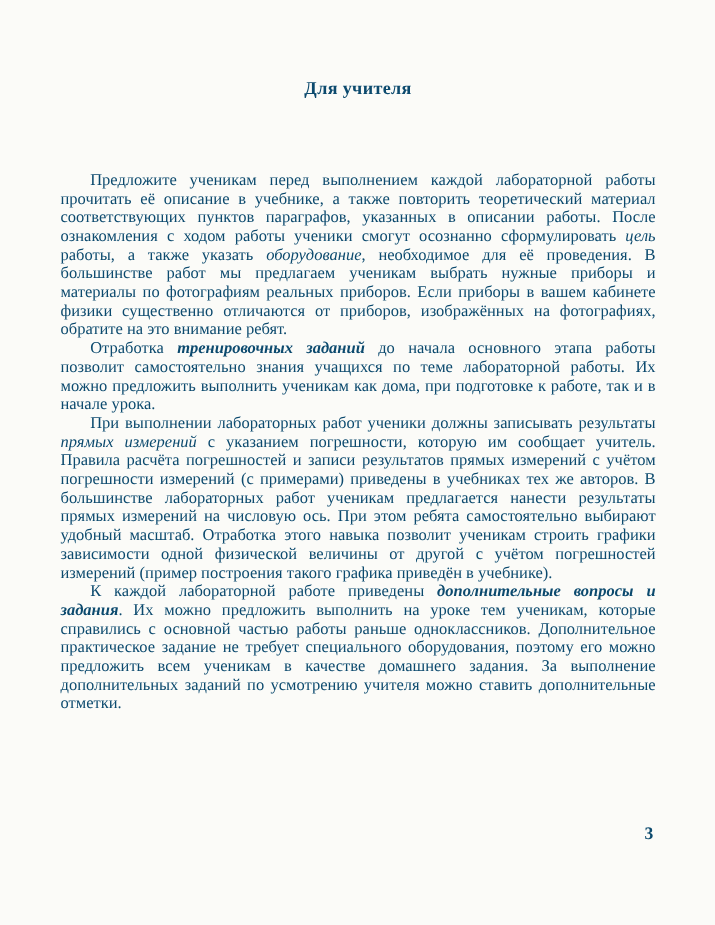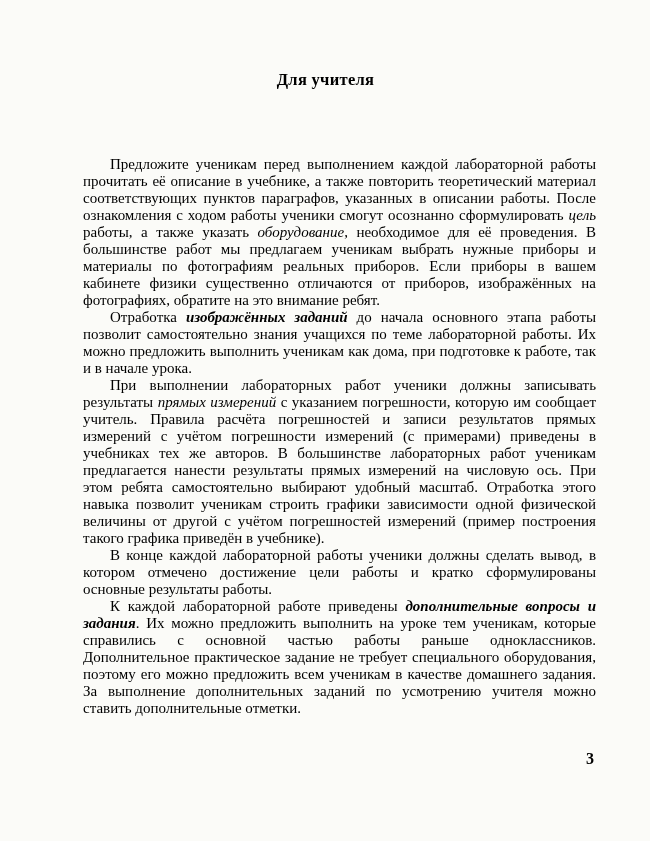--- a/index.html
+++ b/index.html
@@ -9,35 +9,34 @@
   }
   .page {
     position: relative;
     width: 650px;
     height: 841px;
     margin: 0 auto;
     background: #fbfbf8;
     box-sizing: border-box;
     padding: 70px 54px 0 55px;
     font-family: "Liberation Serif", "DejaVu Serif", serif;
-    color: #000000;
+    color: #0c4a6e;
     overflow: hidden;
   }
   .title {
     margin: 0 0 66px 0;
     text-align: center;
     font-size: 16.5px;
     font-weight: bold;
     letter-spacing: 0.3px;
   }
   .text-block {
     font-size: 15px;
     line-height: 17px;
     text-align: justify;
-    margin-left: 28px;
   }
   .para {
     margin: 0;
     text-indent: 27px;
   }
   .seg-n { font-style: normal; font-weight: normal; }
   .seg-i { font-style: italic; font-weight: normal; }
   .seg-bi { font-style: italic; font-weight: bold; }
   .page-number {
     position: absolute;
@@ -48,20 +47,19 @@
   }
 </style>
 </head>
 <body>
 
 <div class="page">
   <h1 class="title">Для учителя</h1>
 
   <div class="text-block">
       <p class="para"><span class="seg-n">Предложите ученикам перед выполнением каждой лабораторной работы прочитать её описание в учебнике, а также повторить теоретический материал соответствующих пунктов параграфов, указанных в описании работы. После ознакомления с ходом работы ученики смогут осознанно сформулировать </span><span class="seg-i">цель</span><span class="seg-n"> работы, а также указать </span><span class="seg-i">оборудование</span><span class="seg-n">, необходимое для её проведения. В большинстве работ мы предлагаем ученикам выбрать нужные приборы и материалы по фотографиям реальных приборов. Если приборы в вашем кабинете физики существенно отличаются от приборов, изображённых на фотографиях, обратите на это внимание ребят.</span></p>
-      <p class="para"><span class="seg-n">Отработка </span><span class="seg-bi">изображённых заданий</span><span class="seg-n"> до начала основного этапа работы позволит самостоятельно знания учащихся по теме лабораторной работы. Их можно предложить выполнить ученикам как дома, при подготовке к работе, так и в начале урока.</span></p>
+      <p class="para"><span class="seg-n">Отработка </span><span class="seg-bi">тренировочных заданий</span><span class="seg-n"> до начала основного этапа работы позволит самостоятельно знания учащихся по теме лабораторной работы. Их можно предложить выполнить ученикам как дома, при подготовке к работе, так и в начале урока.</span></p>
       <p class="para"><span class="seg-n">При выполнении лабораторных работ ученики должны записывать результаты </span><span class="seg-i">прямых измерений</span><span class="seg-n"> с указанием погрешности, которую им сообщает учитель. Правила расчёта погрешностей и записи результатов прямых измерений с учётом погрешности измерений (с примерами) приведены в учебниках тех же авторов. В большинстве лабораторных работ ученикам предлагается нанести результаты прямых измерений на числовую ось. При этом ребята самостоятельно выбирают удобный масштаб. Отработка этого навыка позволит ученикам строить графики зависимости одной физической величины от другой с учётом погрешностей измерений (пример построения такого графика приведён в учебнике).</span></p>
-      <p class="para"><span class="seg-n">В конце каждой лабораторной работы ученики должны сделать вывод, в котором отмечено достижение цели работы и кратко сформулированы основные результаты работы.</span></p>
       <p class="para"><span class="seg-n">К каждой лабораторной работе приведены </span><span class="seg-bi">дополнительные вопросы и задания</span><span class="seg-n">. Их можно предложить выполнить на уроке тем ученикам, которые справились с основной частью работы раньше одноклассников. Дополнительное практическое задание не требует специального оборудования, поэтому его можно предложить всем ученикам в качестве домашнего задания. За выполнение дополнительных заданий по усмотрению учителя можно ставить дополнительные отметки.</span></p>
     </div>
 
   <div class="page-number">3</div>
 </div>
 
 </body></html>

